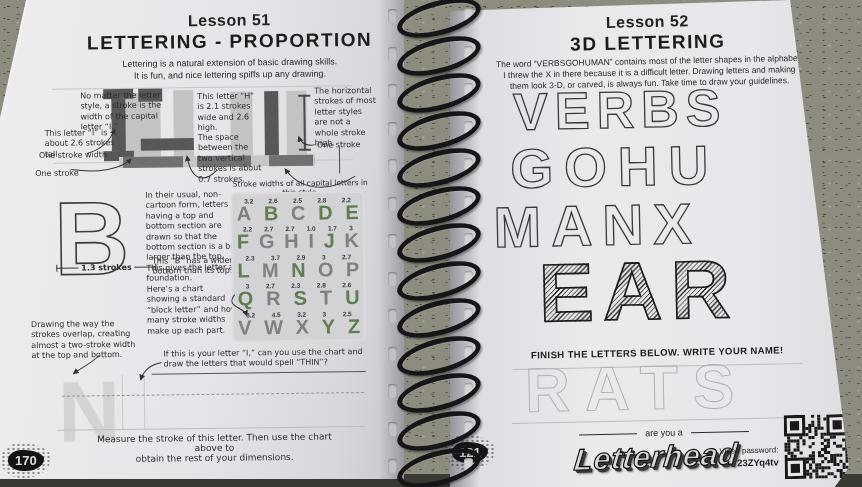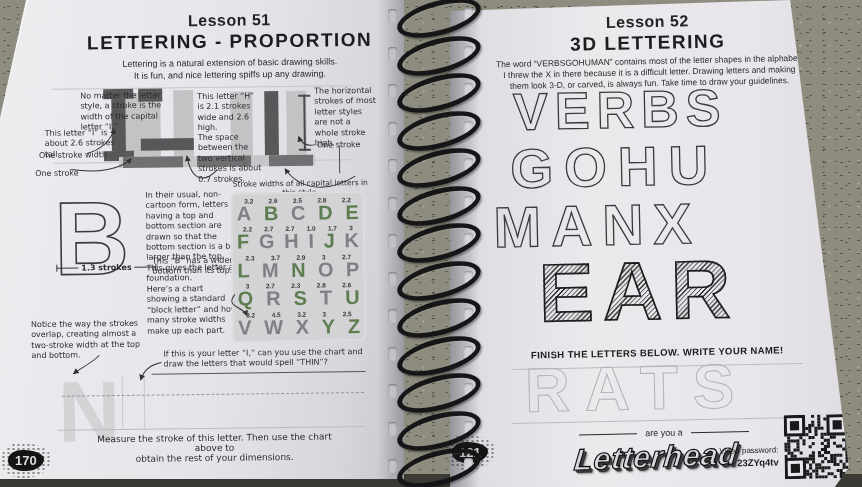--- a/index.html
+++ b/index.html
@@ -262,21 +262,21 @@
             <div class="chart-letters">
               <span class="cl-gray" style="color: rgb(128, 128, 132);">V</span>
               <span class="cl-gray" style="color: rgb(128, 128, 132);">W</span>
               <span class="cl-gray" style="color: rgb(128, 128, 132);">X</span>
               <span class="cl-green" style="color: rgb(94, 125, 80);">Y</span>
               <span class="cl-green" style="color: rgb(94, 125, 80);">Z</span>
             </div>
           </div>
         </div>
 
-      <div class="ann" style="left:30px;top:318px;width:114px;">Notice the way the strokes overlap, creating almost a two-stroke width at the top and bottom.</div>
+      <div class="ann" style="left:30px;top:318px;width:114px;">Drawing the way the strokes overlap, creating almost a two-stroke width at the top and bottom.</div>
       <div class="ann" style="left:162px;top:349px;width:202px;">If this is your letter “I,” can you use the chart and draw the letters that would spell “THIN”?</div>
       <div class="rule" style="left:150px;top:373px;width:214px;"></div>
 
       <div class="faint-letter" style="left:56px;top:374px;">N</div>
       <div class="vguide" style="left:120px;top:374px;height:54px;"></div>
       <div class="vguide" style="left:142px;top:374px;height:54px;"></div>
       <div class="rule dashed" style="left:60px;top:394px;width:302px;"></div>
       <div class="rule light" style="left:55px;top:428px;width:308px;"></div>
 
       <div class="cap" style="left:80px;top:433px;width:264px;font-size:9px;">

